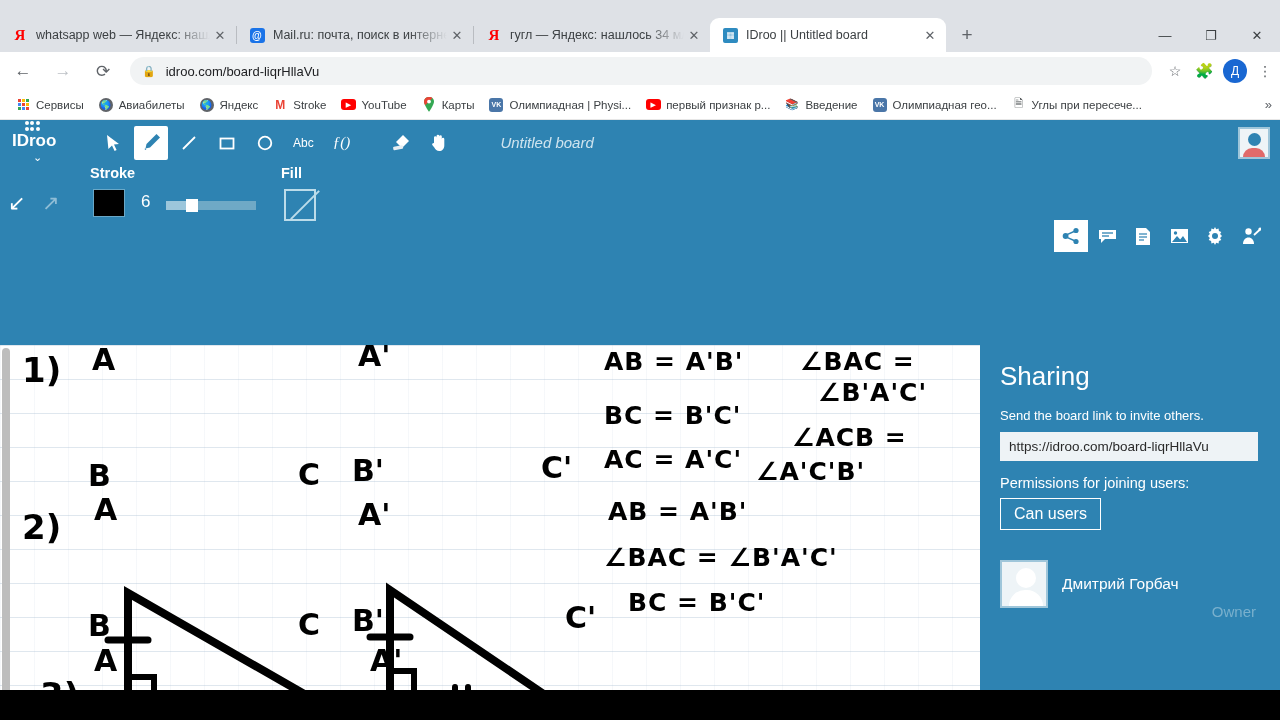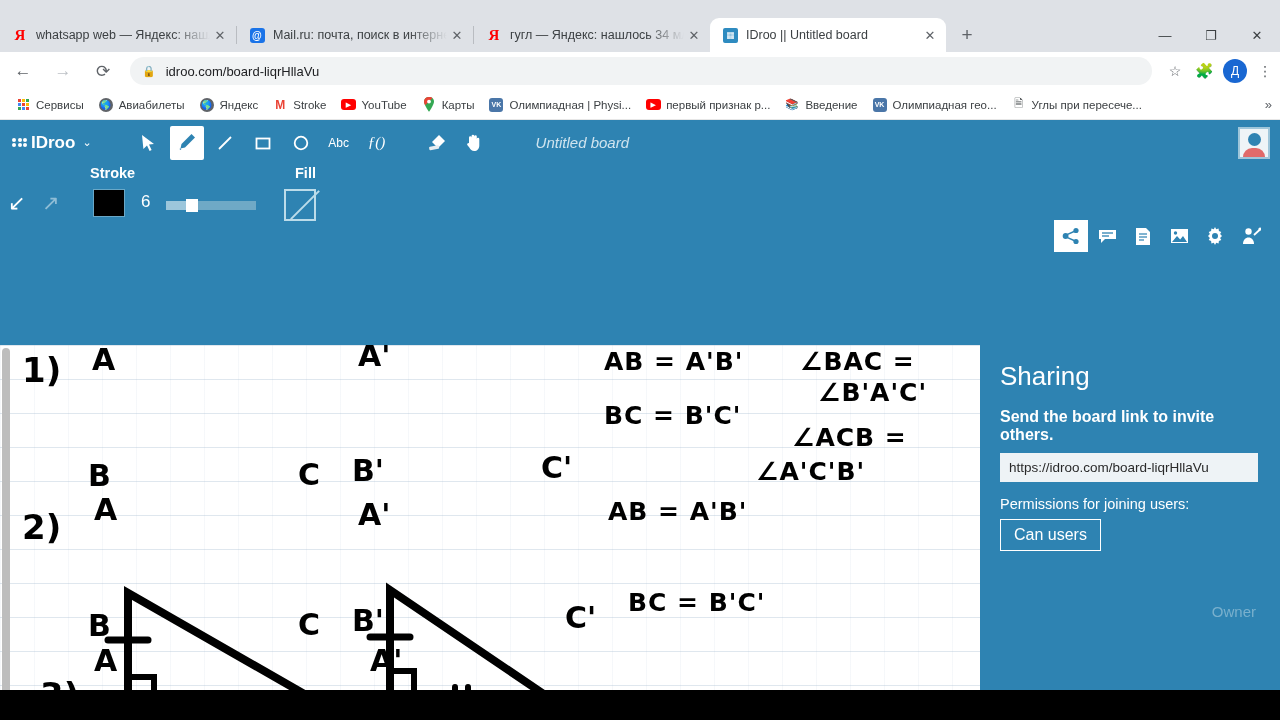--- a/index.html
+++ b/index.html
@@ -75,41 +75,41 @@
               display:flex;align-items:center;justify-content:center; }
   .yt-ico { width:15px;height:11px;background:#ff0000;border-radius:3px;color:#fff;font-size:7px;
             display:flex;align-items:center;justify-content:center; }
   .vk-ico { width:14px;height:14px;background:#4a76a8;border-radius:3px;color:#fff;font-size:7px;
             font-weight:bold;display:flex;align-items:center;justify-content:center; }
   .gm-ico { color:#ea4335; font-weight:bold; font-size:12px; }
 
   
   .idroo { position:absolute; left:0; top:120px; width:1280px; height:570px; background:#2e83b2; }
   .idroo-top { position:absolute; left:0; top:0; width:1280px; height:45px; display:flex; align-items:center; }
-  .brand { display:flex; align-items:center; margin-left:12px; color:#fff; font-weight:bold; font-size:17px; }
+  .brand { display:flex; align-items:center; margin-left:12px; color:#fff; font-weight:bold; font-size:17px;flex-direction:column; }
   .brand-dots { display:grid; grid-template-columns:repeat(3,4px); grid-template-rows:repeat(2,4px);
                 gap:1.5px; margin-right:4px; }
   .brand-dots i { background:#fff; border-radius:50%; display:block; width:4px; height:4px; }
   .chev { margin-left:7px; font-size:11px; font-weight:normal; }
   .tools { display:flex; align-items:center; margin-left:40px; }
   .tool { width:34px; height:34px; display:flex; align-items:center; justify-content:center;
           color:#ffffff; font-size:17px; margin-right:4px; border-radius:2px; }
   .tool.active { background:#ffffff; color:#2e83b2; }
   .tool.gap { margin-left:22px; }
   .board-title { margin-left:40px; color:#cfe4ef; font-size:15px; font-style:italic; }
   .avatar-top { position:absolute; right:10px; top:7px; width:32px; height:32px; background:#eef4f7;
                 border:2px solid #9fc6da; display:flex; align-items:flex-end; justify-content:center;
                 overflow:hidden; }
   .av-head { width:13px;height:13px;border-radius:50%;background:#2e83b2;position:absolute;top:4px; }
   .av-body { width:22px;height:9px;border-radius:11px 11px 0 0;background:#e06a6a;position:absolute;bottom:0; }
 
   
   .idroo-second { position:absolute; left:0; top:45px; width:1280px; height:60px; }
   .lbl-stroke { position:absolute; left:90px; top:0px; color:#fff; font-size:14.5px; font-weight:bold; }
-  .lbl-fill   { position:absolute; left:281px; top:0px; color:#fff; font-size:14.5px; font-weight:bold;margin-left:14px; }
+  .lbl-fill   { position:absolute; left:281px; top:0px; color:#fff; font-size:14.5px; font-weight:bold; }
   .undo { position:absolute; left:8px; top:26px; color:#fff; font-size:21px; }
   .redo { position:absolute; left:42px; top:26px; color:#8fbdd6; font-size:21px; }
   .swatch { position:absolute; left:93px; top:24px; width:32px; height:28px; background:#000;
             border:1px solid #6aa8c7; }
   .stroke-num { position:absolute; left:141px; top:27px; color:#fff; font-size:17px; }
   .slider { position:absolute; left:166px; top:36px; width:90px; height:9px; background:#6fa9c6; }
   .slider-fill { position:absolute; left:0; top:0; width:22px; height:9px; background:#9cc6db; }
   .slider-knob { position:absolute; left:20px; top:-2px; width:12px; height:13px; background:#fff; }
   .fillbox { position:absolute; left:284px; top:24px; width:32px; height:32px; border:2px solid #bcdcea; }
   .fillbox:after { content:""; position:absolute; left:-1px; top:13px; width:40px; height:2px;
@@ -126,21 +126,21 @@
       background-image:
         repeating-linear-gradient(to bottom, rgba(150,175,200,0.30) 0 1px, transparent 1px 34px),
         repeating-linear-gradient(to right, rgba(150,175,200,0.09) 0 1px, transparent 1px 34px);
   }
   .v-scroll { position:absolute; left:2px; top:228px; width:8px; height:365px; background:#bdbdbd; border-radius:4px; }
 
   
   .share { position:absolute; left:980px; top:225px; width:300px; height:470px; background:#2e83b2;
            padding:16px 20px; color:#fff; }
   .share h2 { font-size:26px; font-weight:normal; margin-bottom:16px; }
-  .share-sub { font-size:16px; margin-bottom:9px;font-weight:bold; }
+  .share-sub { font-size:13px; margin-bottom:9px; }
   .share-link { background:#eef3f6; color:#2a2a2a; font-size:13.5px; padding:7px 9px; width:258px;
                 white-space:nowrap; overflow:hidden; }
   .share-perm { font-size:14.5px; margin:14px 0 7px; }
   .can-edit { display:inline-block; border:1.5px solid #ffffff; padding:6px 13px; font-size:16px; }
   .user-row { display:flex; align-items:center; margin-top:30px; }
   .user-av { width:48px; height:48px; border:2px solid #9fc6da; background:#eef4f7; position:relative;
              overflow:hidden; flex:0 0 48px; }
   .ua-head { width:20px;height:20px;border-radius:50%;background:#fff;position:absolute;left:14px;top:6px; }
   .ua-body { width:34px;height:16px;border-radius:17px 17px 0 0;background:#fff;position:absolute;left:7px;bottom:0; }
   .user-name { margin-left:14px; font-size:15.5px; }
@@ -488,38 +488,47 @@
       <div class="hand" style="left:352px; top:258px; font-size:30px;">B'</div>
       <div class="hand" style="left:565px; top:255px; font-size:30px;">C'</div>
 
       <div class="hand" style="left:40px; top:330px; font-size:34px;">3)</div>
       <div class="hand" style="left:94px; top:298px; font-size:30px;">A</div>
 
       <div class="hand" style="left:370px; top:298px; font-size:30px;">A'</div>
 
       <div class="hw-eq" style="left:604px; top:2px;">AB = A'B'</div>
       <div class="hw-eq" style="left:604px; top:56px;">BC = B'C'</div>
+      <div class="hw-eq" style="left:604px; top:100px;">AC = A'C'</div>
 
       <div class="hw-eq" style="left:800px; top:2px;">∠BAC =</div>
       <div class="hw-eq" style="left:818px; top:33px;">∠B'A'C'</div>
       <div class="hw-eq" style="left:792px; top:78px;">∠ACB =</div>
       <div class="hw-eq" style="left:756px; top:112px;">∠A'C'B'</div>
 
       <div class="hw-eq" style="left:608px; top:152px;">AB = A'B'</div>
+      <div class="hw-eq" style="left:604px; top:198px;">∠BAC = ∠B'A'C'</div>
       <div class="hw-eq" style="left:628px; top:243px;">BC = B'C'</div>
 
     </div>
 
     <div class="v-scroll"></div>
 
     <div class="share">
       <h2>Sharing</h2>
       <div class="share-sub">Send the board link to invite others.</div>
       <div class="share-link">https://idroo.com/board-liqrHllaVu</div>
       <div class="share-perm">Permissions for joining users:</div>
       <div class="can-edit">Can users</div>
 
+      <div class="user-row">
+        <div class="user-av">
+          <span class="ua-head"></span>
+          <span class="ua-body"></span>
+        </div>
+        <div class="user-name">Дмитрий Горбач</div>
+      </div>
       <div class="owner">Owner</div>
     </div>
   </div>
 
   <div class="bottom-bar"></div>
 </div>
 
 </body></html>

